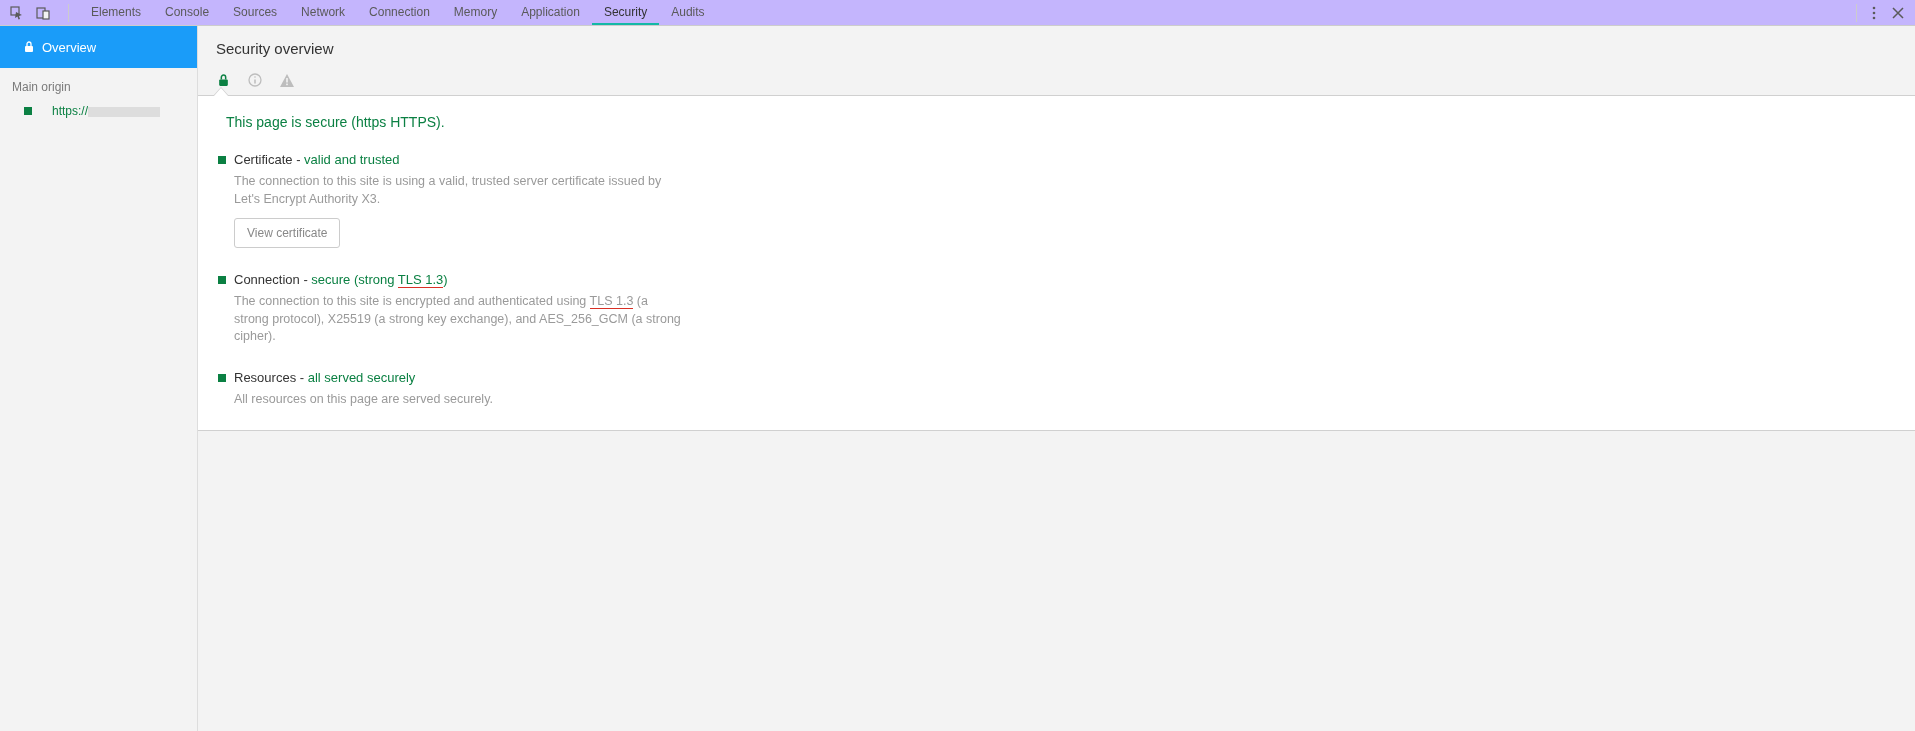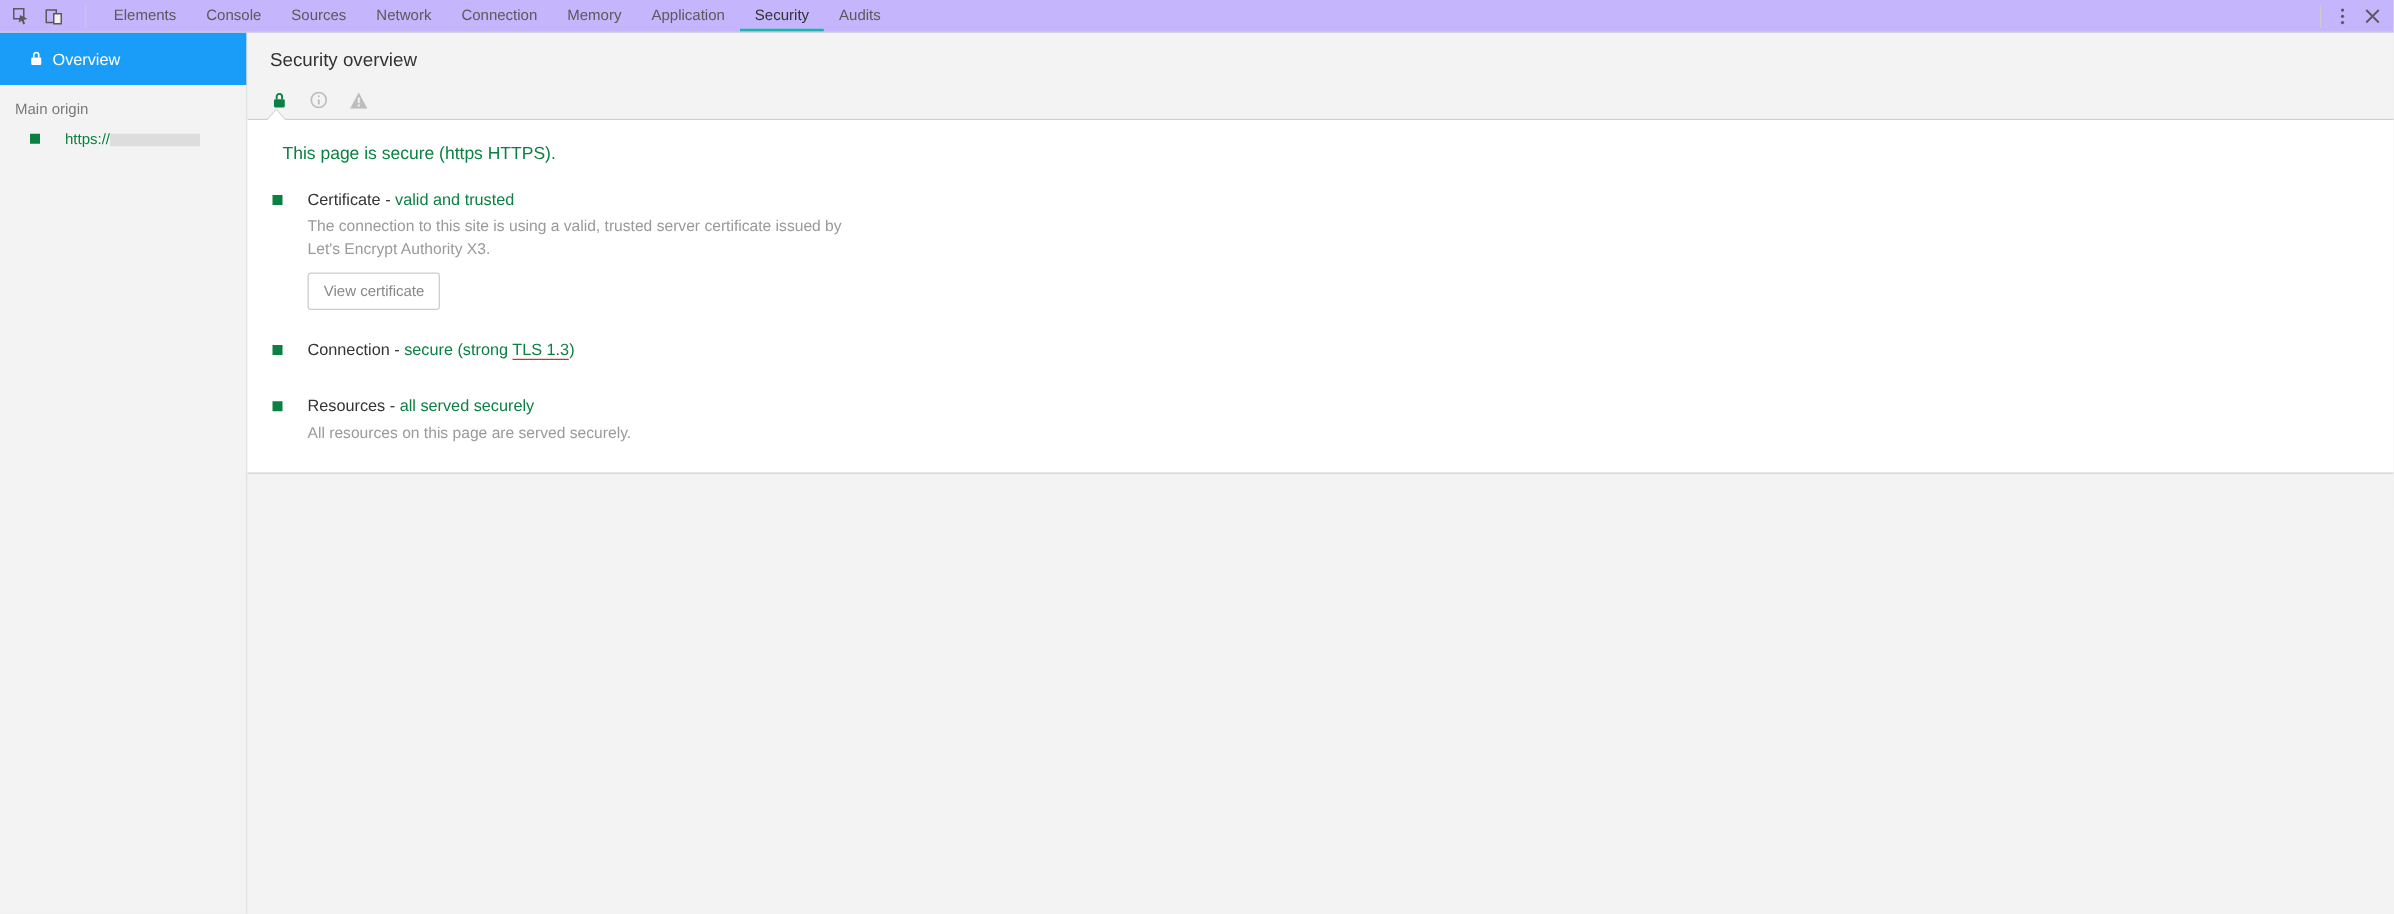--- a/index.html
+++ b/index.html
@@ -184,21 +184,21 @@
     position:relative;
   }
   .secure-msg {
     color:#0b8043;
     font-size:14px;
     padding-left: 8px;
     margin-bottom: 22px;
   }
   .section {
     display:flex;
-    gap:20px;
+    gap:8px;
     margin-bottom: 24px;
   }
   .section:last-child { margin-bottom:0; }
   .section-indicator {
     flex-shrink:0;
     width:8px;
     padding-top:4px;
   }
   .section-content {
     max-width: 450px;
@@ -337,20 +337,23 @@
       </div>
 
       <div class="section">
         <div class="section-indicator">
             <div class="square-green"></div>
           </div>
         <div class="section-content">
           <div class="section-heading">
             <span class="heading-key">Connection - </span><span class="heading-val"><span>secure (strong </span><span class="underline-red">TLS 1.3</span><span>)</span></span>
           </div>
+          <div class="section-desc">
+            <span>The connection to this site is encrypted and authenticated using </span><span class="underline-red">TLS 1.3</span><span> (a strong protocol), X25519 (a strong key exchange), and AES_256_GCM (a strong cipher).</span>
+          </div>
         </div>
       </div>
 
       <div class="section">
         <div class="section-indicator">
             <div class="square-green"></div>
           </div>
         <div class="section-content">
           <div class="section-heading">
             <span class="heading-key">Resources - </span><span class="heading-val">all served securely</span>

